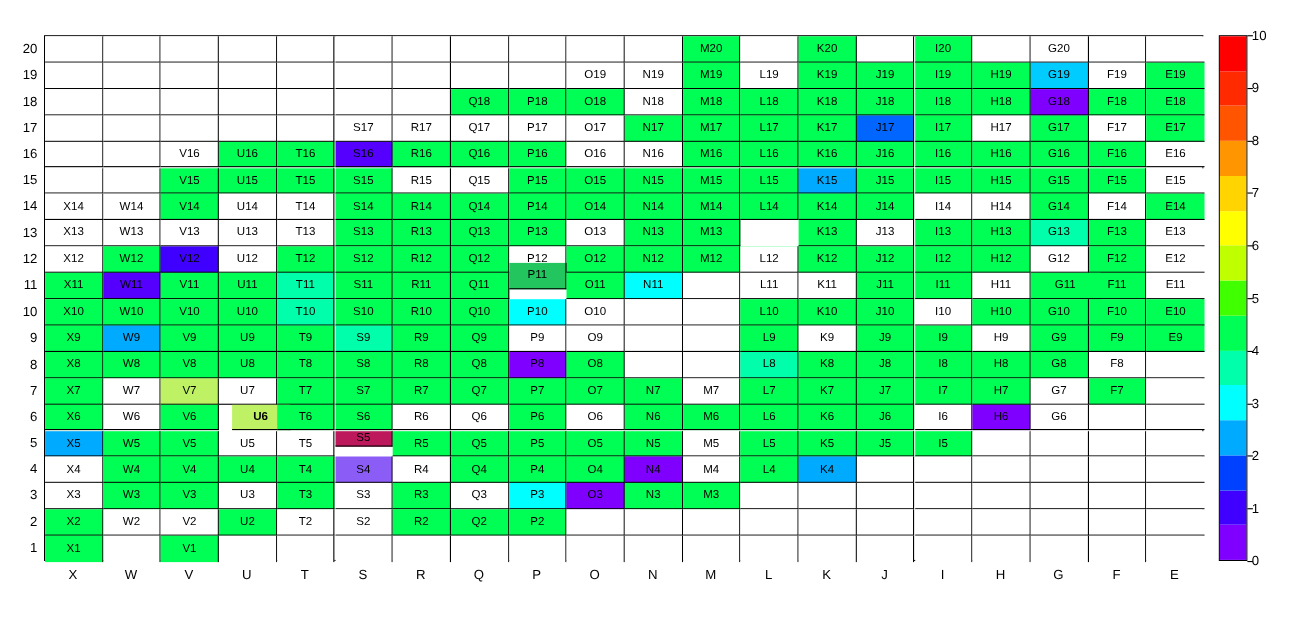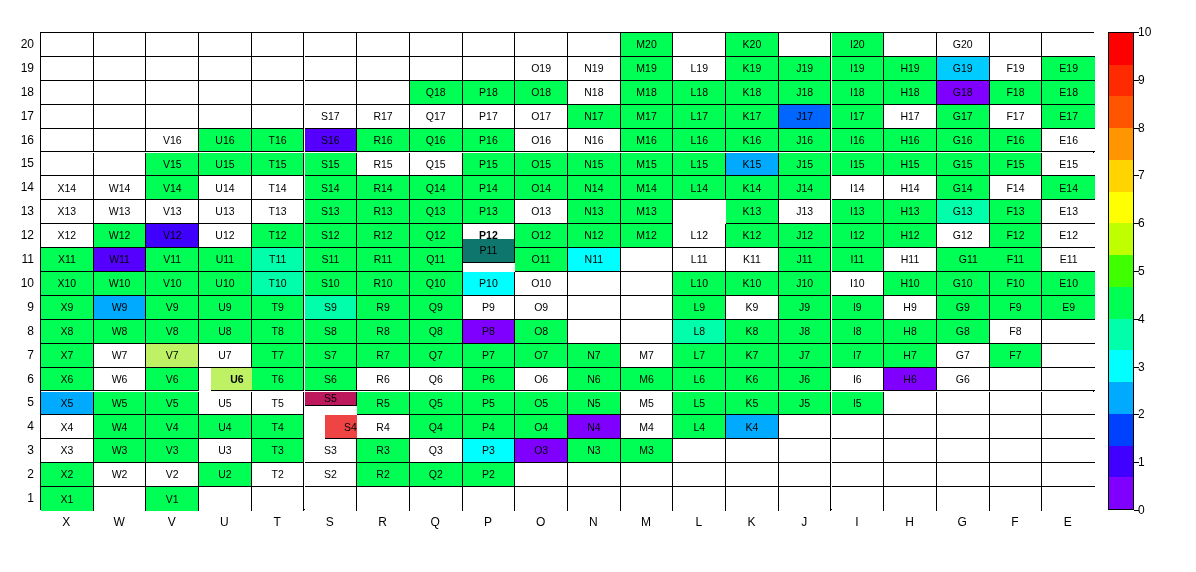--- a/index.html
+++ b/index.html
@@ -276,41 +276,41 @@
         <div class="cell" style="left: 948.6px; top: 167.3px; width: 52.7px; height: 23.9px; background: rgb(0, 255, 85);">F13</div>
         <div class="cell last-col" style="left: 1001.3px; top: 167.3px; width: 52.7px; height: 23.9px; background: rgb(255, 255, 255);">E13</div>
         <div class="cell" style="left: 0px; top: 191.2px; width: 52.7px; height: 23.9px; background: rgb(255, 255, 255);">X12</div>
         <div class="cell" style="left: 52.7px; top: 191.2px; width: 52.7px; height: 23.9px; background: rgb(0, 255, 85);">W12</div>
         <div class="cell" style="left: 105.4px; top: 191.2px; width: 52.7px; height: 23.9px; background: rgb(64, 0, 255);">V12</div>
         <div class="cell" style="left: 158.1px; top: 191.2px; width: 52.7px; height: 23.9px; background: rgb(255, 255, 255);">U12</div>
         <div class="cell" style="left: 210.8px; top: 191.2px; width: 52.7px; height: 23.9px; background: rgb(0, 255, 85);">T12</div>
         <div class="cell" style="left: 263.5px; top: 191.2px; width: 52.7px; height: 23.9px; background: rgb(0, 255, 85);">S12</div>
         <div class="cell" style="left: 316.2px; top: 191.2px; width: 52.7px; height: 23.9px; background: rgb(0, 255, 85);">R12</div>
         <div class="cell" style="left: 368.9px; top: 191.2px; width: 52.7px; height: 23.9px; background: rgb(0, 255, 85);">Q12</div>
-        <div class="cell" style="left: 421.6px; top: 191.2px; width: 52.7px; height: 23.9px; background: rgb(255, 255, 255); font-weight: bold;">P12</div>
+        <div class="cell" style="left: 421.6px; top: 191.2px; width: 52.7px; height: 23.9px; background: rgb(255, 255, 255);">P12</div>
         <div class="cell" style="left: 474.3px; top: 191.2px; width: 52.7px; height: 23.9px; background: rgb(0, 255, 85);">O12</div>
         <div class="cell" style="left: 527px; top: 191.2px; width: 52.7px; height: 23.9px; background: rgb(0, 255, 85);">N12</div>
         <div class="cell" style="left: 579.7px; top: 191.2px; width: 52.7px; height: 23.9px; background: rgb(0, 255, 85);">M12</div>
         <div class="cell" style="left: 632.4px; top: 191.2px; width: 52.7px; height: 23.9px; background: rgb(255, 255, 255);">L12</div>
         <div class="cell" style="left: 685.1px; top: 191.2px; width: 52.7px; height: 23.9px; background: rgb(0, 255, 85);">K12</div>
         <div class="cell" style="left: 737.8px; top: 191.2px; width: 52.7px; height: 23.9px; background: rgb(0, 255, 85);">J12</div>
         <div class="cell" style="left: 790.5px; top: 191.2px; width: 52.7px; height: 23.9px; background: rgb(0, 255, 85);">I12</div>
         <div class="cell" style="left: 843.2px; top: 191.2px; width: 52.7px; height: 23.9px; background: rgb(0, 255, 85);">H12</div>
         <div class="cell" style="left: 895.9px; top: 191.2px; width: 52.7px; height: 23.9px; background: rgb(255, 255, 255);">G12</div>
         <div class="cell" style="left: 948.6px; top: 191.2px; width: 52.7px; height: 23.9px; background: rgb(0, 255, 85);">F12</div>
         <div class="cell last-col" style="left: 1001.3px; top: 191.2px; width: 52.7px; height: 23.9px; background: rgb(255, 255, 255);">E12</div>
         <div class="cell" style="left: 0px; top: 215.1px; width: 52.7px; height: 23.9px; background: rgb(0, 255, 85);">X11</div>
         <div class="cell" style="left: 52.7px; top: 215.1px; width: 52.7px; height: 23.9px; background: rgb(85, 0, 255);">W11</div>
         <div class="cell" style="left: 105.4px; top: 215.1px; width: 52.7px; height: 23.9px; background: rgb(0, 255, 85);">V11</div>
         <div class="cell" style="left: 158.1px; top: 215.1px; width: 52.7px; height: 23.9px; background: rgb(0, 255, 85);">U11</div>
         <div class="cell" style="left: 210.8px; top: 215.1px; width: 52.7px; height: 23.9px; background: rgb(0, 255, 170);">T11</div>
         <div class="cell" style="left: 263.5px; top: 215.1px; width: 52.7px; height: 23.9px; background: rgb(0, 255, 85);">S11</div>
         <div class="cell" style="left: 316.2px; top: 215.1px; width: 52.7px; height: 23.9px; background: rgb(0, 255, 85);">R11</div>
         <div class="cell" style="left: 368.9px; top: 215.1px; width: 52.7px; height: 23.9px; background: rgb(0, 255, 85);">Q11</div>
-        <div class="cell" style="left: 421.6px; top: 206px; width: 52.7px; height: 23.9px; background: #0f766e;">P11</div>
+        <div class="cell" style="left: 421.6px; top: 206px; width: 52.7px; height: 23.9px; background: #22c55e;">P11</div>
         <div class="cell" style="left: 474.3px; top: 215.1px; width: 52.7px; height: 23.9px; background: rgb(0, 255, 85);">O11</div>
         <div class="cell" style="left: 527px; top: 215.1px; width: 52.7px; height: 23.9px; background: rgb(0, 255, 255);">N11</div>
         <div class="cell" style="left: 579.7px; top: 215.1px; width: 52.7px; height: 23.9px; background: rgb(255, 255, 255);"></div>
         <div class="cell" style="left: 632.4px; top: 215.1px; width: 52.7px; height: 23.9px; background: rgb(255, 255, 255);">L11</div>
         <div class="cell" style="left: 685.1px; top: 215.1px; width: 52.7px; height: 23.9px; background: rgb(255, 255, 255);">K11</div>
         <div class="cell" style="left: 737.8px; top: 215.1px; width: 52.7px; height: 23.9px; background: rgb(0, 255, 85);">J11</div>
         <div class="cell" style="left: 790.5px; top: 215.1px; width: 52.7px; height: 23.9px; background: rgb(0, 255, 85);">I11</div>
         <div class="cell" style="left: 843.2px; top: 215.1px; width: 52.7px; height: 23.9px; background: rgb(255, 255, 255);">H11</div>
         <div class="cell" style="left: 895.9px; top: 215.1px; width: 64px; height: 23.9px; background: rgb(0, 255, 85);">G11</div>
         <div class="cell" style="left: 948.6px; top: 215.1px; width: 52.7px; height: 23.9px; background: rgb(0, 255, 85);">F11</div>
@@ -433,21 +433,21 @@
         <div class="cell" style="left: 790.5px; top: 358.5px; width: 52.7px; height: 23.9px; background: rgb(0, 255, 85);">I5</div>
         <div class="cell" style="left: 843.2px; top: 358.5px; width: 52.7px; height: 23.9px; background: rgb(255, 255, 255);"></div>
         <div class="cell" style="left: 895.9px; top: 358.5px; width: 52.7px; height: 23.9px; background: rgb(255, 255, 255);"></div>
         <div class="cell" style="left: 948.6px; top: 358.5px; width: 52.7px; height: 23.9px; background: rgb(255, 255, 255);"></div>
         <div class="cell last-col" style="left: 1001.3px; top: 358.5px; width: 52.7px; height: 23.9px; background: rgb(255, 255, 255);"></div>
         <div class="cell" style="left: 0px; top: 382.4px; width: 52.7px; height: 23.9px; background: rgb(255, 255, 255);">X4</div>
         <div class="cell" style="left: 52.7px; top: 382.4px; width: 52.7px; height: 23.9px; background: rgb(0, 255, 85);">W4</div>
         <div class="cell" style="left: 105.4px; top: 382.4px; width: 52.7px; height: 23.9px; background: rgb(0, 255, 85);">V4</div>
         <div class="cell" style="left: 158.1px; top: 382.4px; width: 52.7px; height: 23.9px; background: rgb(0, 255, 85);">U4</div>
         <div class="cell" style="left: 210.8px; top: 382.4px; width: 52.7px; height: 23.9px; background: rgb(0, 255, 85);">T4</div>
-        <div class="cell" style="left: 263.5px; top: 382.4px; width: 52.7px; height: 23.9px; background: #ef4444; margin-left: 20px;">S4</div>
+        <div class="cell" style="left: 263.5px; top: 382.4px; width: 52.7px; height: 23.9px; background: #8b5cf6;">S4</div>
         <div class="cell" style="left: 316.2px; top: 382.4px; width: 52.7px; height: 23.9px; background: rgb(255, 255, 255);">R4</div>
         <div class="cell" style="left: 368.9px; top: 382.4px; width: 52.7px; height: 23.9px; background: rgb(0, 255, 85);">Q4</div>
         <div class="cell" style="left: 421.6px; top: 382.4px; width: 52.7px; height: 23.9px; background: rgb(0, 255, 85);">P4</div>
         <div class="cell" style="left: 474.3px; top: 382.4px; width: 52.7px; height: 23.9px; background: rgb(0, 255, 85);">O4</div>
         <div class="cell" style="left: 527px; top: 382.4px; width: 52.7px; height: 23.9px; background: rgb(127, 0, 255);">N4</div>
         <div class="cell" style="left: 579.7px; top: 382.4px; width: 52.7px; height: 23.9px; background: rgb(255, 255, 255);">M4</div>
         <div class="cell" style="left: 632.4px; top: 382.4px; width: 52.7px; height: 23.9px; background: rgb(0, 255, 85);">L4</div>
         <div class="cell" style="left: 685.1px; top: 382.4px; width: 52.7px; height: 23.9px; background: rgb(0, 170, 255);">K4</div>
         <div class="cell" style="left: 737.8px; top: 382.4px; width: 52.7px; height: 23.9px; background: rgb(255, 255, 255);"></div>
         <div class="cell" style="left: 790.5px; top: 382.4px; width: 52.7px; height: 23.9px; background: rgb(255, 255, 255);"></div>

